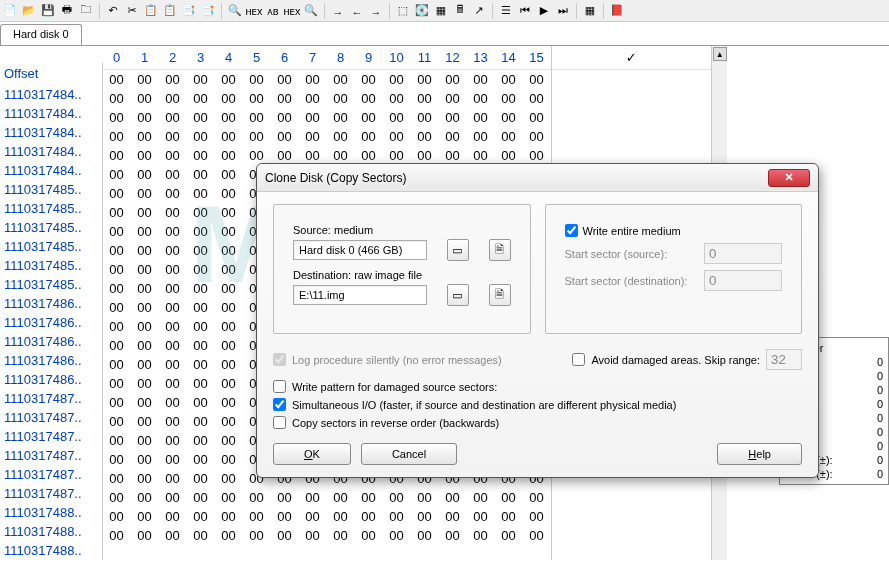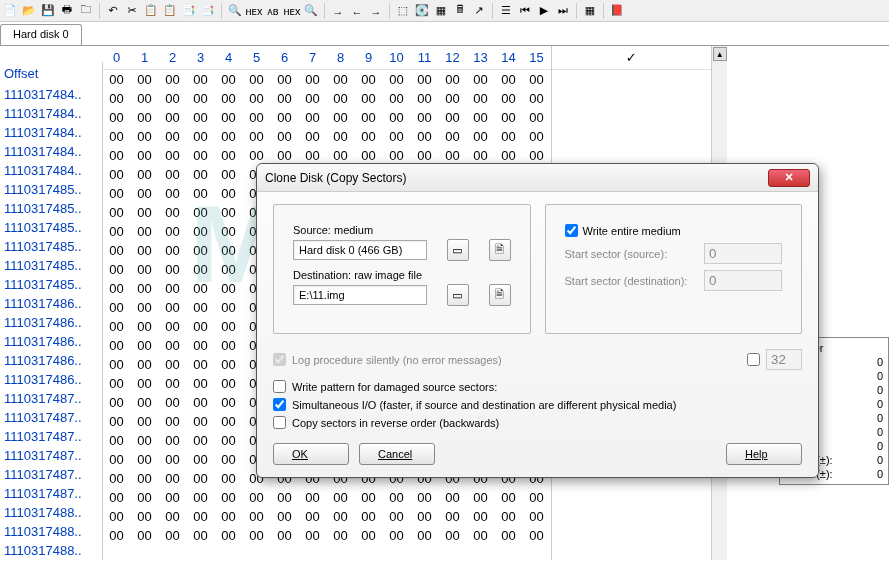--- a/index.html
+++ b/index.html
@@ -52,21 +52,21 @@
 .opt-label.disabled { color: #888; }
 .num-input { width: 78px; border: 1px solid #aaa; padding: 2px 4px; text-align: left; background: #fff; }
 .num-input.disabled { background: #f3f3f3; color: #888; border-color: #ccc; }
 
 input[type=checkbox] { width: 13px; height: 13px; cursor: pointer; }
 .chk-row { display: flex; align-items: center; gap: 6px; margin: 5px 0; }
 .chk-row.disabled { color: #888; }
 .text-input { border: 1px solid #aaa; padding: 3px 5px; background: #fff; }
 
 .btn-row { display: flex; gap: 10px; margin-top: 14px; align-items: center; }
-.btn { min-width: 76px; padding: 4px 18px; border: 1px solid #888; background: linear-gradient(#fff,#e4e4e4); border-radius: 3px; cursor: pointer; font-size: 11px; text-decoration: underline; }
+.btn { min-width: 76px; padding: 4px 30px; border: 1px solid #888; background: linear-gradient(#fff,#e4e4e4); border-radius: 3px; cursor: pointer; text-align: center; font-size: 11px; }
 .btn u { text-decoration: underline; }
 .spacer { flex: 1; }
 </style>
 </head>
 <body>
 
 <div class="toolbar">
   <span class="tb-icon">📄</span>
   <span class="tb-icon">📂</span>
   <span class="tb-icon">💾</span>
@@ -714,20 +714,21 @@
       </div>
     </div>
 
     <div style="display:flex; gap:14px; margin-top:10px; align-items:center;">
       <div class="chk-row disabled" style="flex:1">
         <input type="checkbox" checked="" disabled="" style="">
         <span>Log procedure silently (no error messages)</span>
       </div>
       <div class="chk-row">
         <input type="checkbox" style="">
+        <span>Avoid damaged areas. Skip range:</span>
         <input class="num-input disabled" style="width: 36px;" readonly="" value="32">
       </div>
     </div>
 
     <div class="chk-row">
       <input type="checkbox" style="">
       <span>Write pattern for damaged source sectors:</span>
     </div>
 
     <div class="chk-row">

